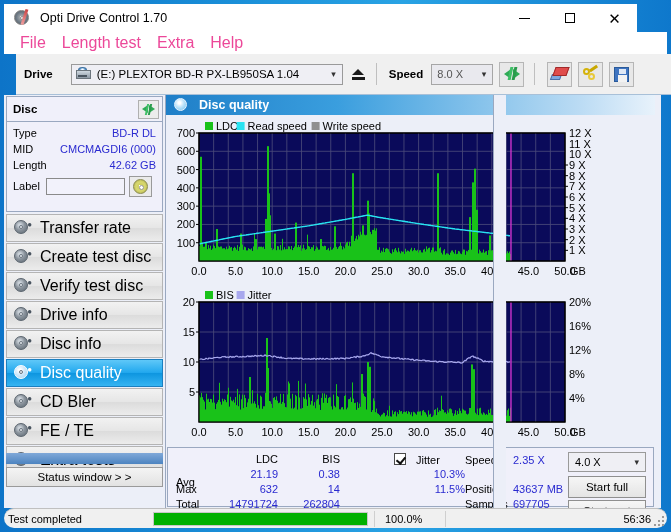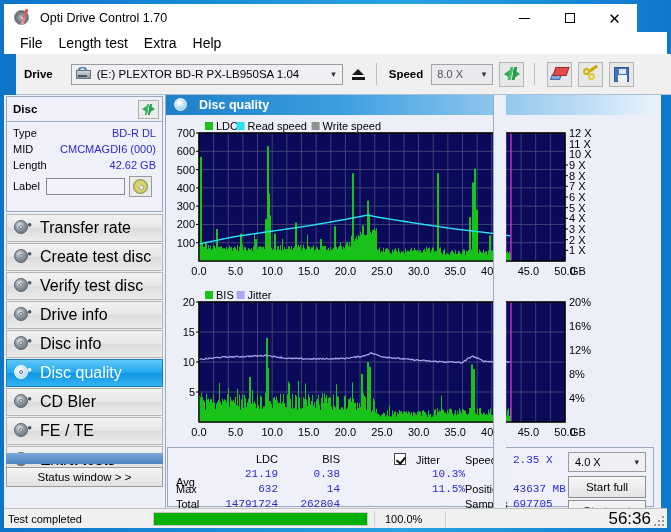--- a/index.html
+++ b/index.html
@@ -39,21 +39,21 @@
   .win-btn{width:45px;height:28px;display:flex;align-items:center;justify-content:center;font-size:13px;color:#000;}
   .win-btn span{display:block;line-height:1;}
   .glyph-min{width:11px;height:1px;background:#000;display:block;}
   .glyph-max{width:10px;height:10px;border:1px solid #000;display:block;box-sizing:border-box;}
 
   
   .menubar{
     position:absolute;left:4px;top:32px;width:663px;height:22px;background:#fff;
     display:flex;align-items:center;padding-left:8px;box-sizing:border-box;
   }
-  .menubar .mi{padding:2px 8px;font-size:14px;color:#000000;cursor:default;}
+  .menubar .mi{padding:2px 8px;font-size:16px;color:#ec4899;cursor:default;}
 
   
   .toolbar{
     position:absolute;left:4px;top:54px;width:663px;height:41px;
     background:#f0f0f0;border-bottom:1px solid #a8c0d8;
     display:flex;align-items:center;box-sizing:border-box;margin-left:12px;
   }
   .tb-label{font-size:11.5px;font-weight:bold;color:#000;margin-left:8px;}
   .drive-combo{
     margin-left:18px;width:272px;height:21px;background:#efeff4;border:1px solid #9a9a9a;
@@ -197,21 +197,21 @@
 
   .chart-wrap{position:absolute;left:0;top:20px;width:489px;height:330px;background:#eceff8;}
   .chart-wrap svg{display:block;}
 
   
   .stats{
     position:absolute;left:1px;top:352px;width:487px;height:60px;
     background:#f0f0fa;border:1px solid #9aa8c0;box-sizing:border-box;
   }
   .stats .lbl{position:absolute;font-size:11px;color:#000;}
-  .stats .val{position:absolute;font-size:11px;color:#2a2ad0;text-align:right;font-family:Liberation Mono, monospace;}
+  .stats .val{position:absolute;font-size:11px;color:#2a2ad0;text-align:right;}
   .stats .hdr{position:absolute;font-size:11px;color:#000;text-align:right;font-weight:normal;}
   .chk{
     position:absolute;width:12px;height:12px;border:1px solid #4a4a4a;background:#fff;box-sizing:border-box;
   }
   .chk:after{
     content:"";position:absolute;left:3px;top:1px;width:4px;height:7px;
     border-right:2px solid #111;border-bottom:2px solid #111;transform:rotate(40deg);
   }
   .speed-sel{
     position:absolute;left:400px;top:4px;width:78px;height:20px;
@@ -224,31 +224,31 @@
     position:absolute;left:400px;width:78px;height:22px;
     border:1px solid #8f8f8f;background:linear-gradient(to bottom,#f6f6f6,#e4e4e4);
     box-sizing:border-box;display:flex;align-items:center;justify-content:center;
     font-size:11.5px;color:#000;
   }
 
   
   .botstatus{
     position:absolute;left:4px;top:508px;width:663px;height:20px;
     background:#f0f0f0;border-top:1px solid #c0c0c0;box-sizing:border-box;
-    display:flex;align-items:center;
+    display:flex;align-items:center;border-radius:10px;
   }
   .bs-text{font-size:11px;color:#000;margin-left:4px;width:145px;}
   .bs-prog{
     width:215px;height:14px;background:#f4f4f4;border:1px solid #c8c8c8;box-sizing:border-box;
     position:relative;margin-left:0px;
   }
   .bs-prog .fill{position:absolute;left:0;top:0;height:100%;background:#00b000;}
   .bs-pct{font-size:11px;color:#000;margin-left:10px;width:60px;}
   .bs-div{width:1px;height:16px;background:#cfcfcf;}
-  .bs-time{margin-left:auto;font-size:17px;color:#000;margin-right:16px;}
+  .bs-time{margin-left:auto;font-size:11px;color:#000;margin-right:16px;}
   .grip{position:absolute;right:3px;bottom:2px;width:10px;height:10px;}
   .grip i{position:absolute;width:2px;height:2px;background:#9a9a9a;}
 
   
   .scroll-strip{
     position:absolute;left:650px;top:95px;width:13px;height:413px;background:#eceff8;
     border-left:1px solid #c0cada;box-sizing:border-box;
   }
 </style>
 </head>

